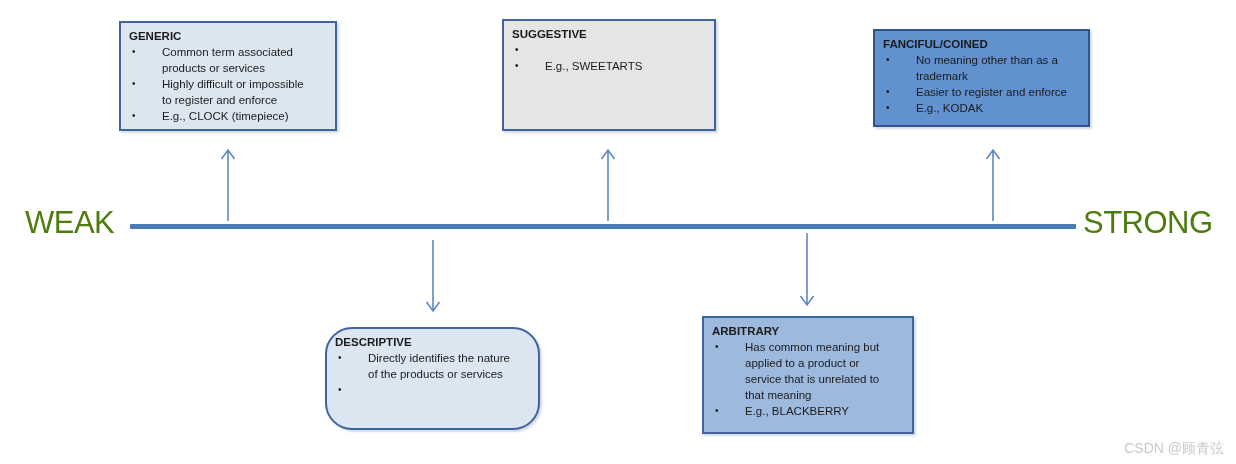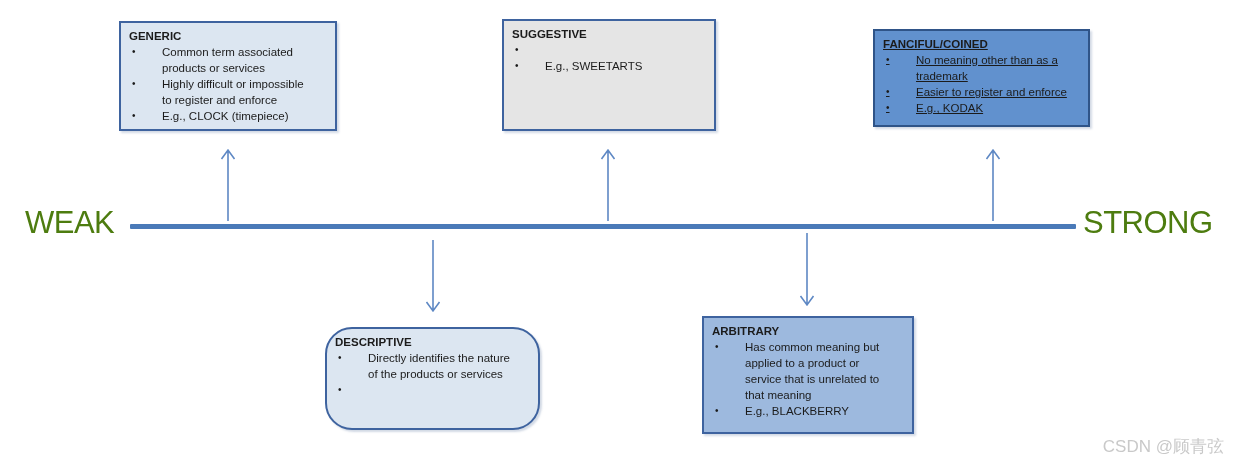--- a/index.html
+++ b/index.html
@@ -78,21 +78,21 @@
   #arrow-up-suggestive { left: 598px; top: 146px; }
   #arrow-up-fanciful   { left: 983px; top: 146px; }
   #arrow-down-descriptive { left: 423px; top: 239px; }
   #arrow-down-arbitrary   { left: 797px; top: 232px; }
 
   
   #watermark {
     position: absolute;
     right: 12px;
     bottom: 6px;
-    font-size: 17px;
+    font-size: 14px;
     color: var(--watermark-color, #c9c9c9);
     white-space: nowrap;
   }
 </style>
 </head>
 <body>
 
 <div id="stage">
 
   <div class="end-label" id="weak-label">WEAK</div>
@@ -135,21 +135,21 @@
         </div>
         <div class="bullet">
           <span class="dot">•</span>
           <div class="lines">
             <div>E.g., SWEETARTS</div>
           </div>
         </div>
       </div>
   </div>
 
-  <div class="box" id="box-fanciful" style="background: rgb(97, 145, 206); border-color: rgb(47, 84, 136); text-decoration: underline;">
+  <div class="box" id="box-fanciful" style="background: rgb(97, 145, 206); border-color: rgb(47, 84, 136);">
     <div class="box-title">FANCIFUL/COINED</div>
     <div class="box-bullets">
         <div class="bullet">
           <span class="dot">•</span>
           <div class="lines">
             <div>No meaning other than as a</div>
             <div>trademark</div>
           </div>
         </div>
         <div class="bullet">

